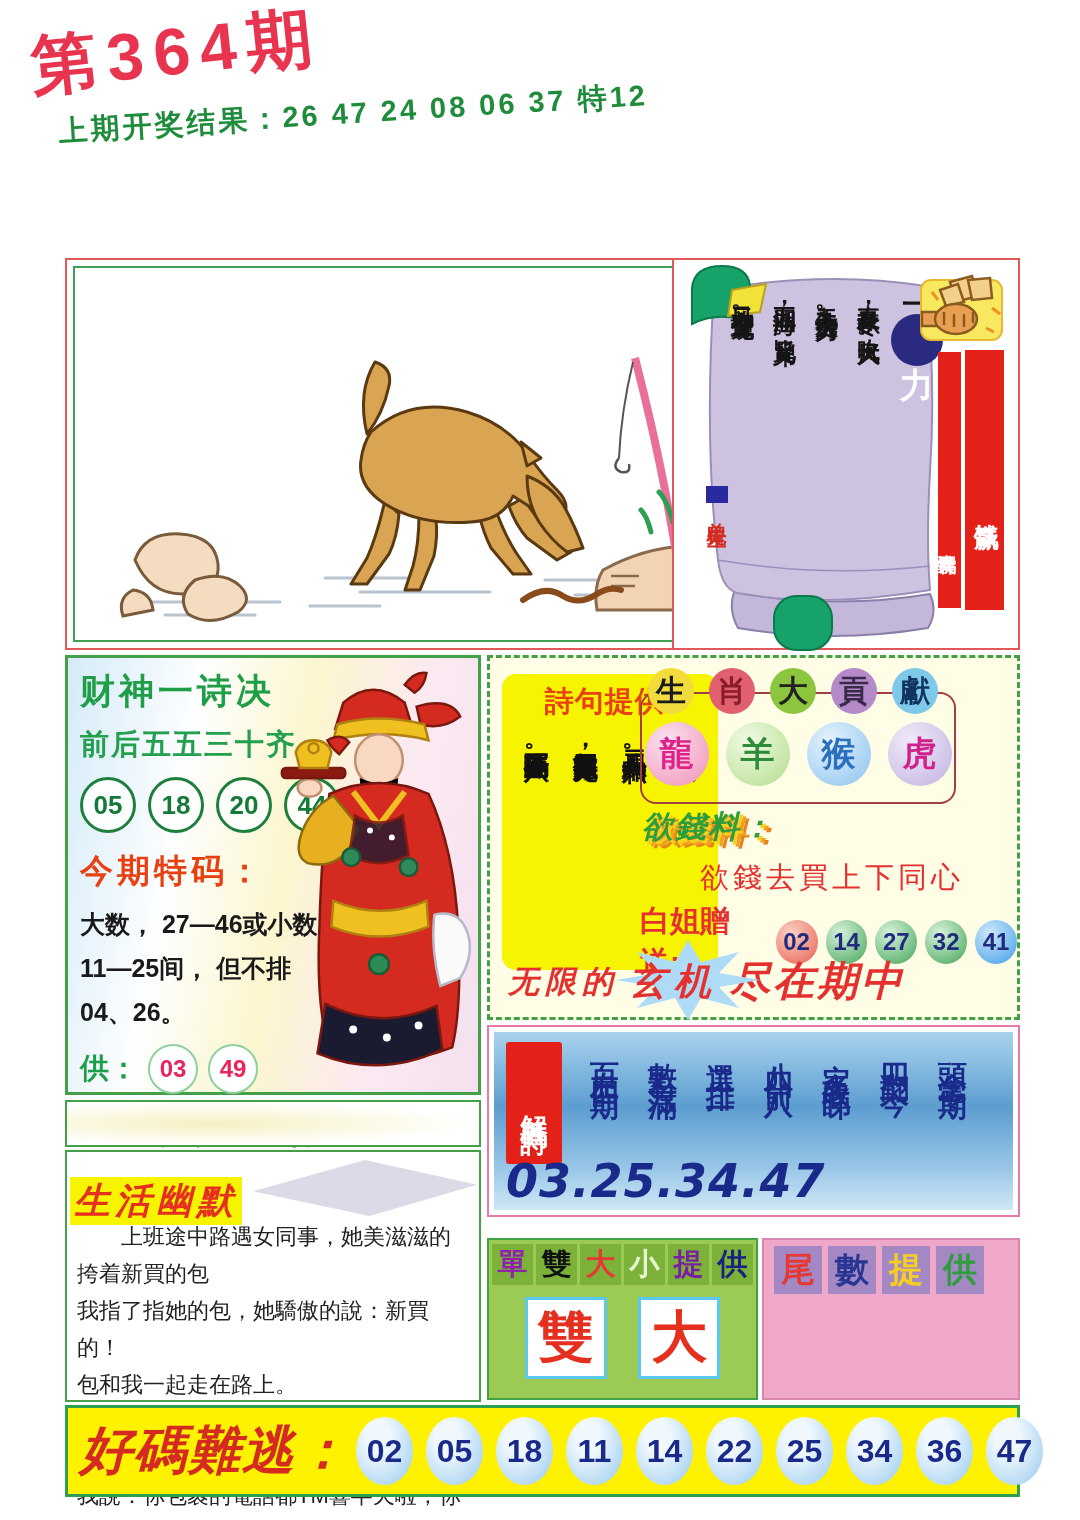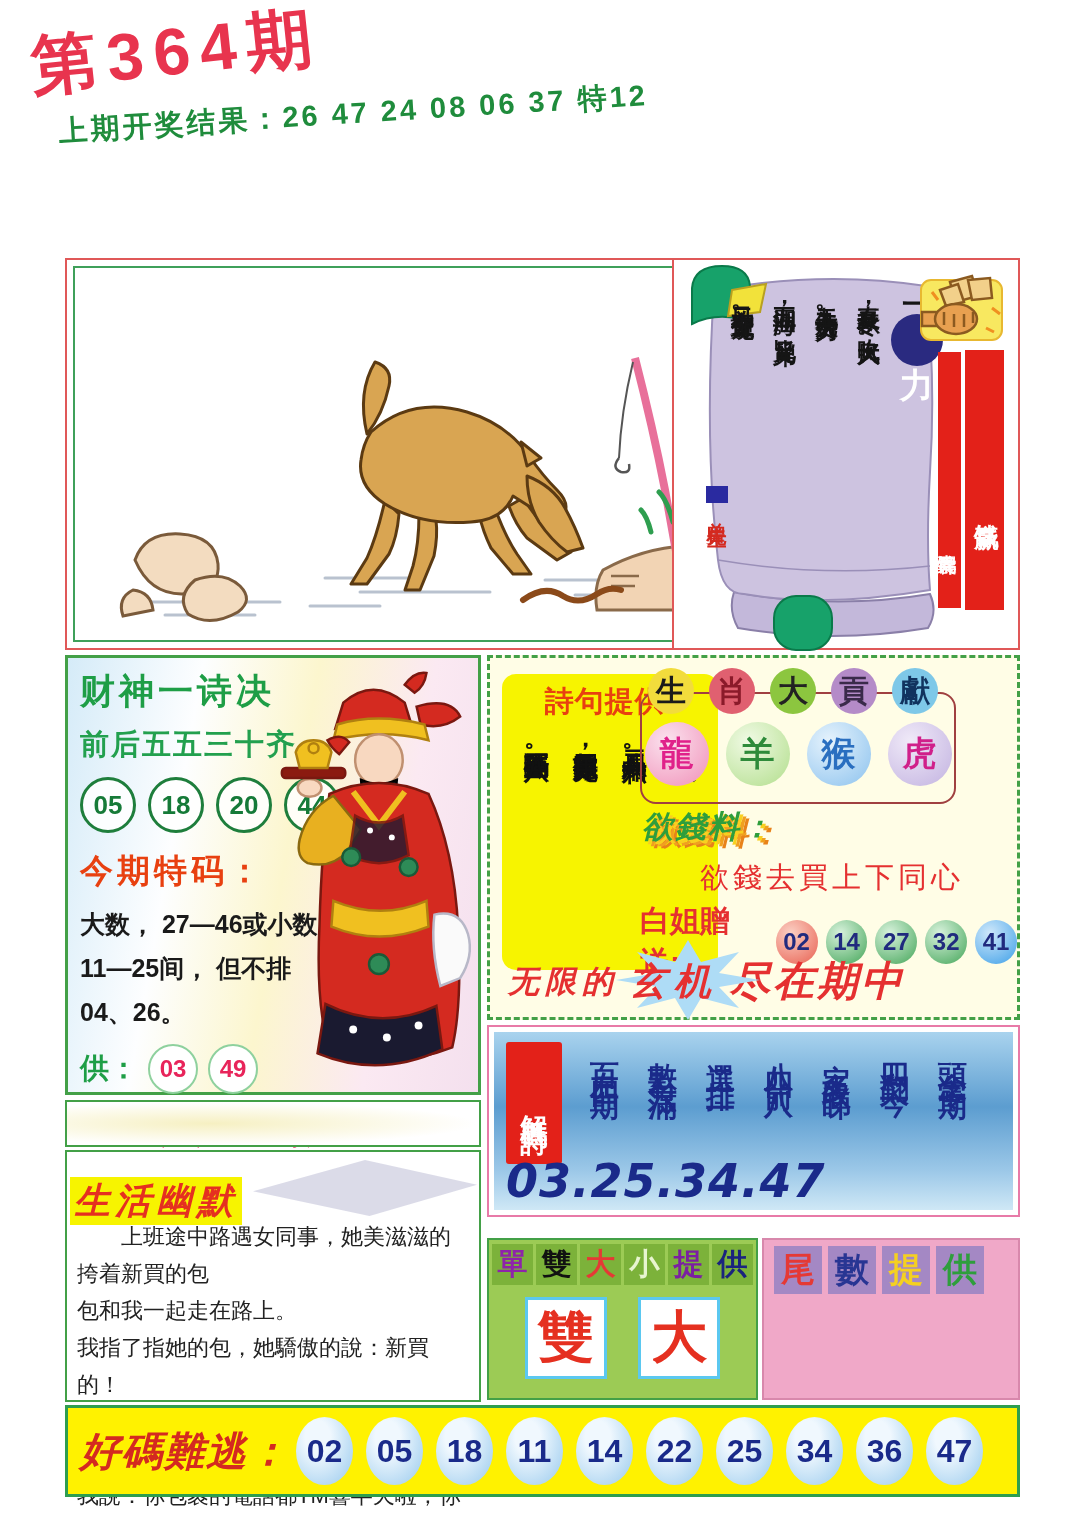--- a/index.html
+++ b/index.html
@@ -143,21 +143,21 @@
   .humor-diamond{position:absolute;left:0;top:0;width:100%;height:100%;background:#CFCFE0;opacity:.75;
     clip-path:polygon(50% 0,100% 44%,52% 100%,0 56%);}
   .humor-title{position:absolute;left:4px;top:12px;color:#1E9E46;font-size:30px;font-weight:bold;
     letter-spacing:1px;text-shadow:2px 2px 0 #B8D8C0;}
   .humor-body{position:absolute;left:10px;top:66px;right:8px;color:#222;font-size:22px;line-height:37px;}
   .humor-line-first{text-indent:2em;}
 
   
   .bottom-strip{left:65px;top:1405px;width:955px;height:92px;border:3px solid #2E9E4F;background:#FFF200;
     box-sizing:border-box;display:flex;align-items:center;padding:0 12px;}
-  .bs-label{color:#D42A20;font-size:40px;font-weight:bold;font-style:italic;letter-spacing:2px;white-space:nowrap;}
+  .bs-label{color:#D42A20;font-size:52px;font-weight:bold;font-style:italic;letter-spacing:2px;white-space:nowrap;}
   .bs-balls{display:flex;gap:13px;margin-left:6px;}
   .bs-ball{width:57px;height:68px;border-radius:50%;
     background:radial-gradient(ellipse at 38% 30%,#F0F8FE 25%,#A8D2F0 85%);
     display:flex;align-items:center;justify-content:center;color:#1A2A8A;font-size:32px;font-weight:bold;}
 </style>
 </head>
 <body>
 
 <div class="page">
 
@@ -407,22 +407,22 @@
 
   <div class="abs blank-strip"></div>
 
   <div class="abs humor-panel">
     <div class="humor-tag">生活幽默</div>
     <div class="humor-title-wrap">
       <div class="humor-diamond"></div>
     </div>
     <div class="humor-body">
       <div class="humor-line-first">上班途中路遇女同事，她美滋滋的挎着新買的包</div>
+      <div>我指了指她的包，她驕傲的說：新買的！</div>
       <div>包和我一起走在路上。</div>
-      <div>我指了指她的包，她驕傲的說：新買的！</div>
       <div>我又指了指她的包，她說：不貴，才兩萬多！</div>
       <div>我說：你包裹的電話都TM響半天啦，你聾啊？！</div>
     </div>
   </div>
 
   <div class="abs bottom-strip">
     <span class="bs-label">好碼難逃：</span>
     <div class="bs-balls">
       <div class="bs-ball">02</div>
       <div class="bs-ball">05</div>

